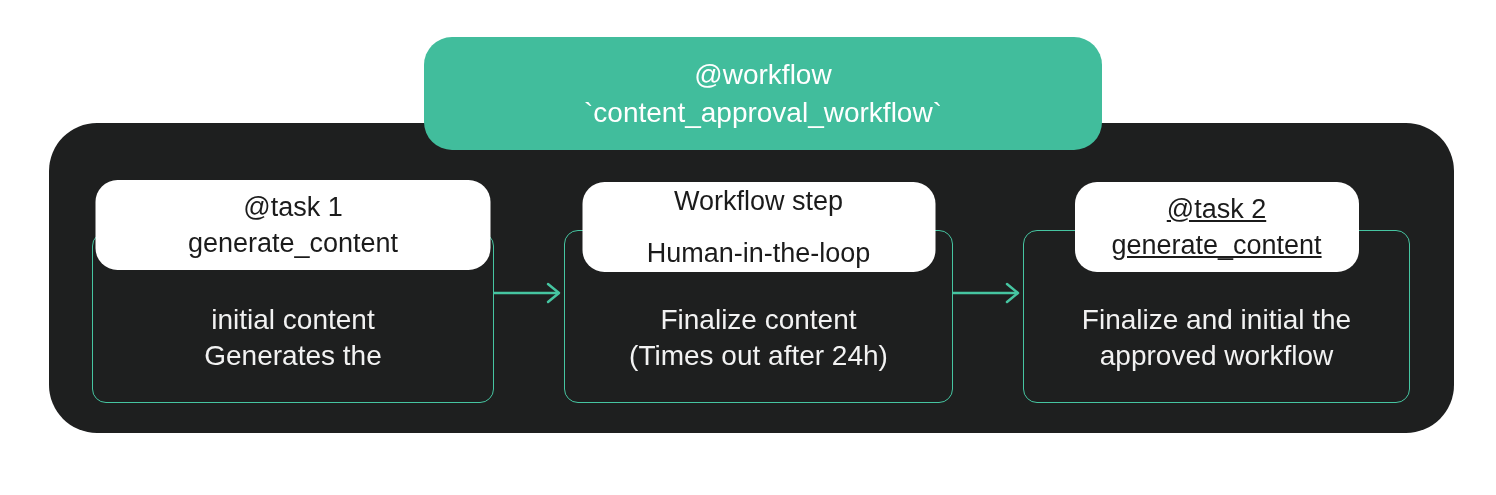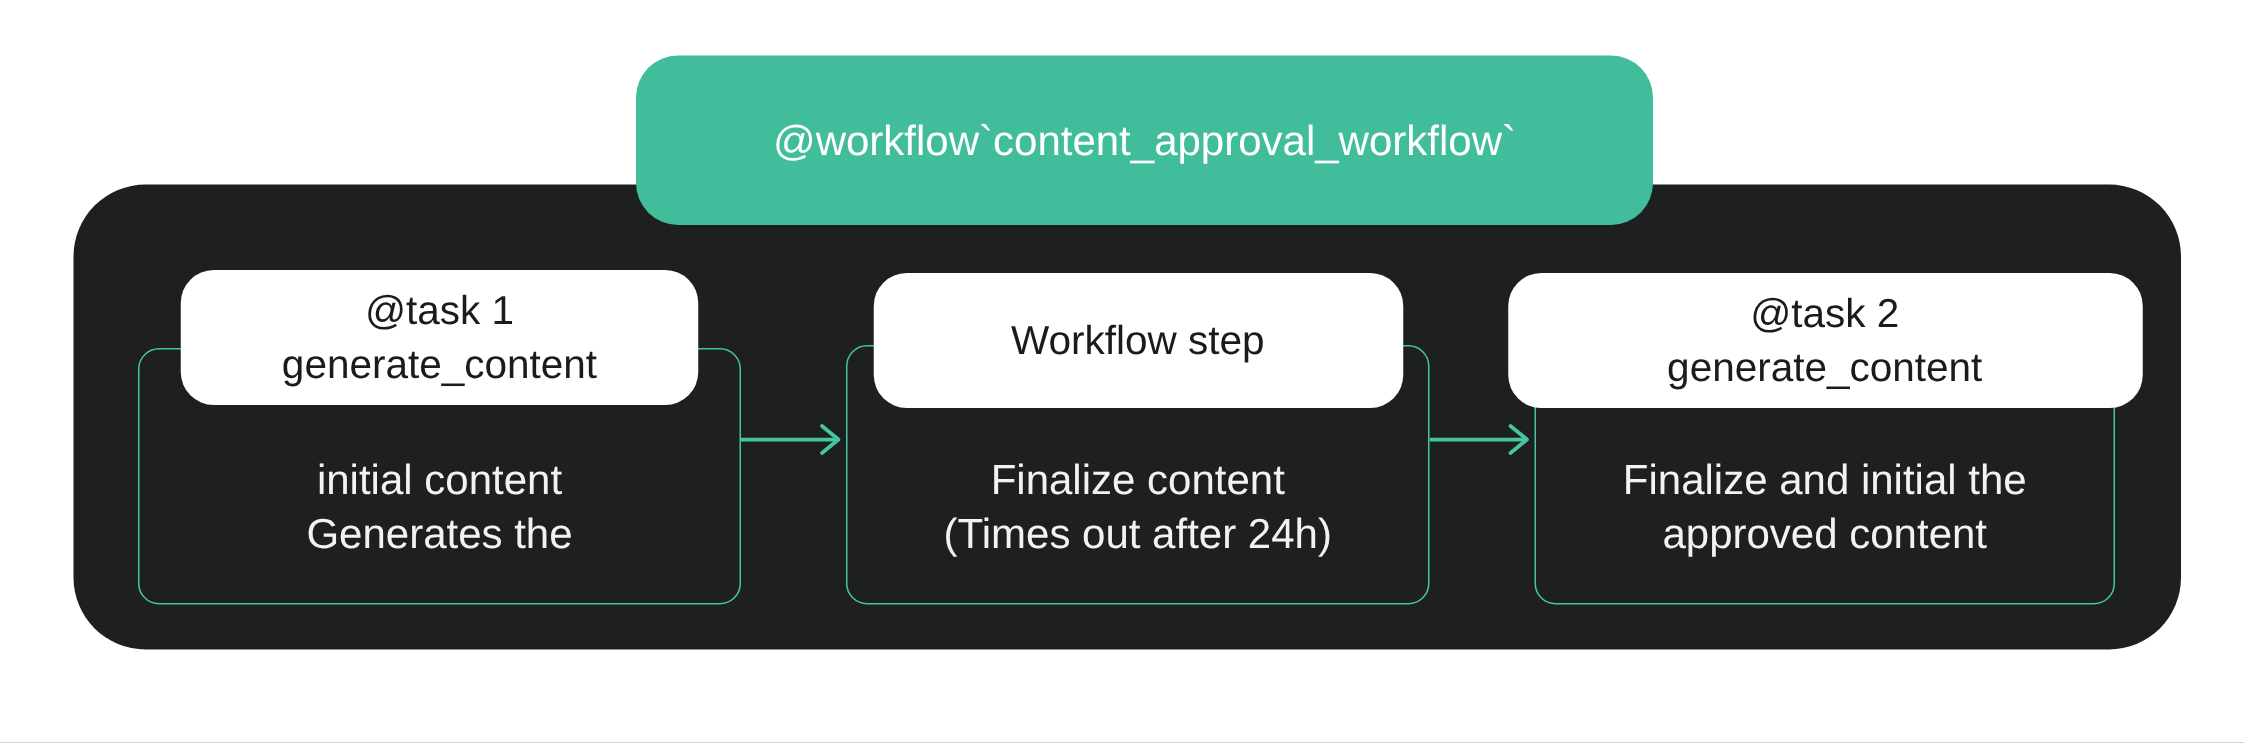--- a/index.html
+++ b/index.html
@@ -26,21 +26,21 @@
   .workflow-badge {
     position: absolute;
     left: 424px;
     top: 37px;
     width: 678px;
     height: 113px;
     background: var(--accent-green);
     border-radius: 28px;
     z-index: 3;
     display: flex;
-    flex-direction: row;
+    flex-direction: column;
     align-items: center;
     justify-content: center;
     color: #ffffff;
     font-size: 28px;
     line-height: 38px;
     text-align: center;
   }
   .workflow-badge .code-line { }
 
   
@@ -82,23 +82,23 @@
     display: flex;
     flex-direction: column;
     align-items: center;
     justify-content: center;
     color: var(--badge-text);
     font-size: 27px;
     line-height: 36px;
     text-align: center;
     white-space: nowrap;
   }
-  .node1 .node-badge { width: 345px; }
+  .node1 .node-badge { width: 395px; }
   .node2 .node-badge { width: 353px; gap: 16px; }
-  .node3 .node-badge { width: 423px; }
+  .node3 .node-badge { width: 284px; text-decoration: underline; }
 
   .node-desc {
     position: absolute;
     left: 0; right: 0;
     text-align: center;
     color: var(--body-text);
     font-size: 28px;
     line-height: 36px;
   }
   .node1 .node-desc { top: 122px; }
@@ -143,37 +143,38 @@
 
   <svg class="arrow arrow1" viewBox="0 0 70 24">
     <line x1="0" y1="12" x2="63" y2="12" stroke="currentColor" stroke-width="2.5"></line>
     <polyline points="54,3 65,12 54,21" fill="none" stroke="currentColor" stroke-width="2.5" stroke-linecap="round" stroke-linejoin="round"></polyline>
   </svg>
 
   <div class="node node2">
     <div class="node-border"></div>
     <div class="node-badge">
       <div>Workflow step</div>
+      <div>Human-in-the-loop</div>
     </div>
     <div class="node-desc">
       <div>Finalize content</div>
       <div>(Times out after 24h)</div>
     </div>
   </div>
 
   <svg class="arrow arrow2" viewBox="0 0 70 24">
     <line x1="0" y1="12" x2="63" y2="12" stroke="currentColor" stroke-width="2.5"></line>
     <polyline points="54,3 65,12 54,21" fill="none" stroke="currentColor" stroke-width="2.5" stroke-linecap="round" stroke-linejoin="round"></polyline>
   </svg>
 
   <div class="node node3">
     <div class="node-border"></div>
     <div class="node-badge">
       <div>@task 2</div>
       <div>generate_content</div>
     </div>
     <div class="node-desc">
       <div>Finalize and initial the</div>
-      <div>approved content</div>
+      <div>approved workflow</div>
     </div>
   </div>
 
 </div>
 
 </body></html>

